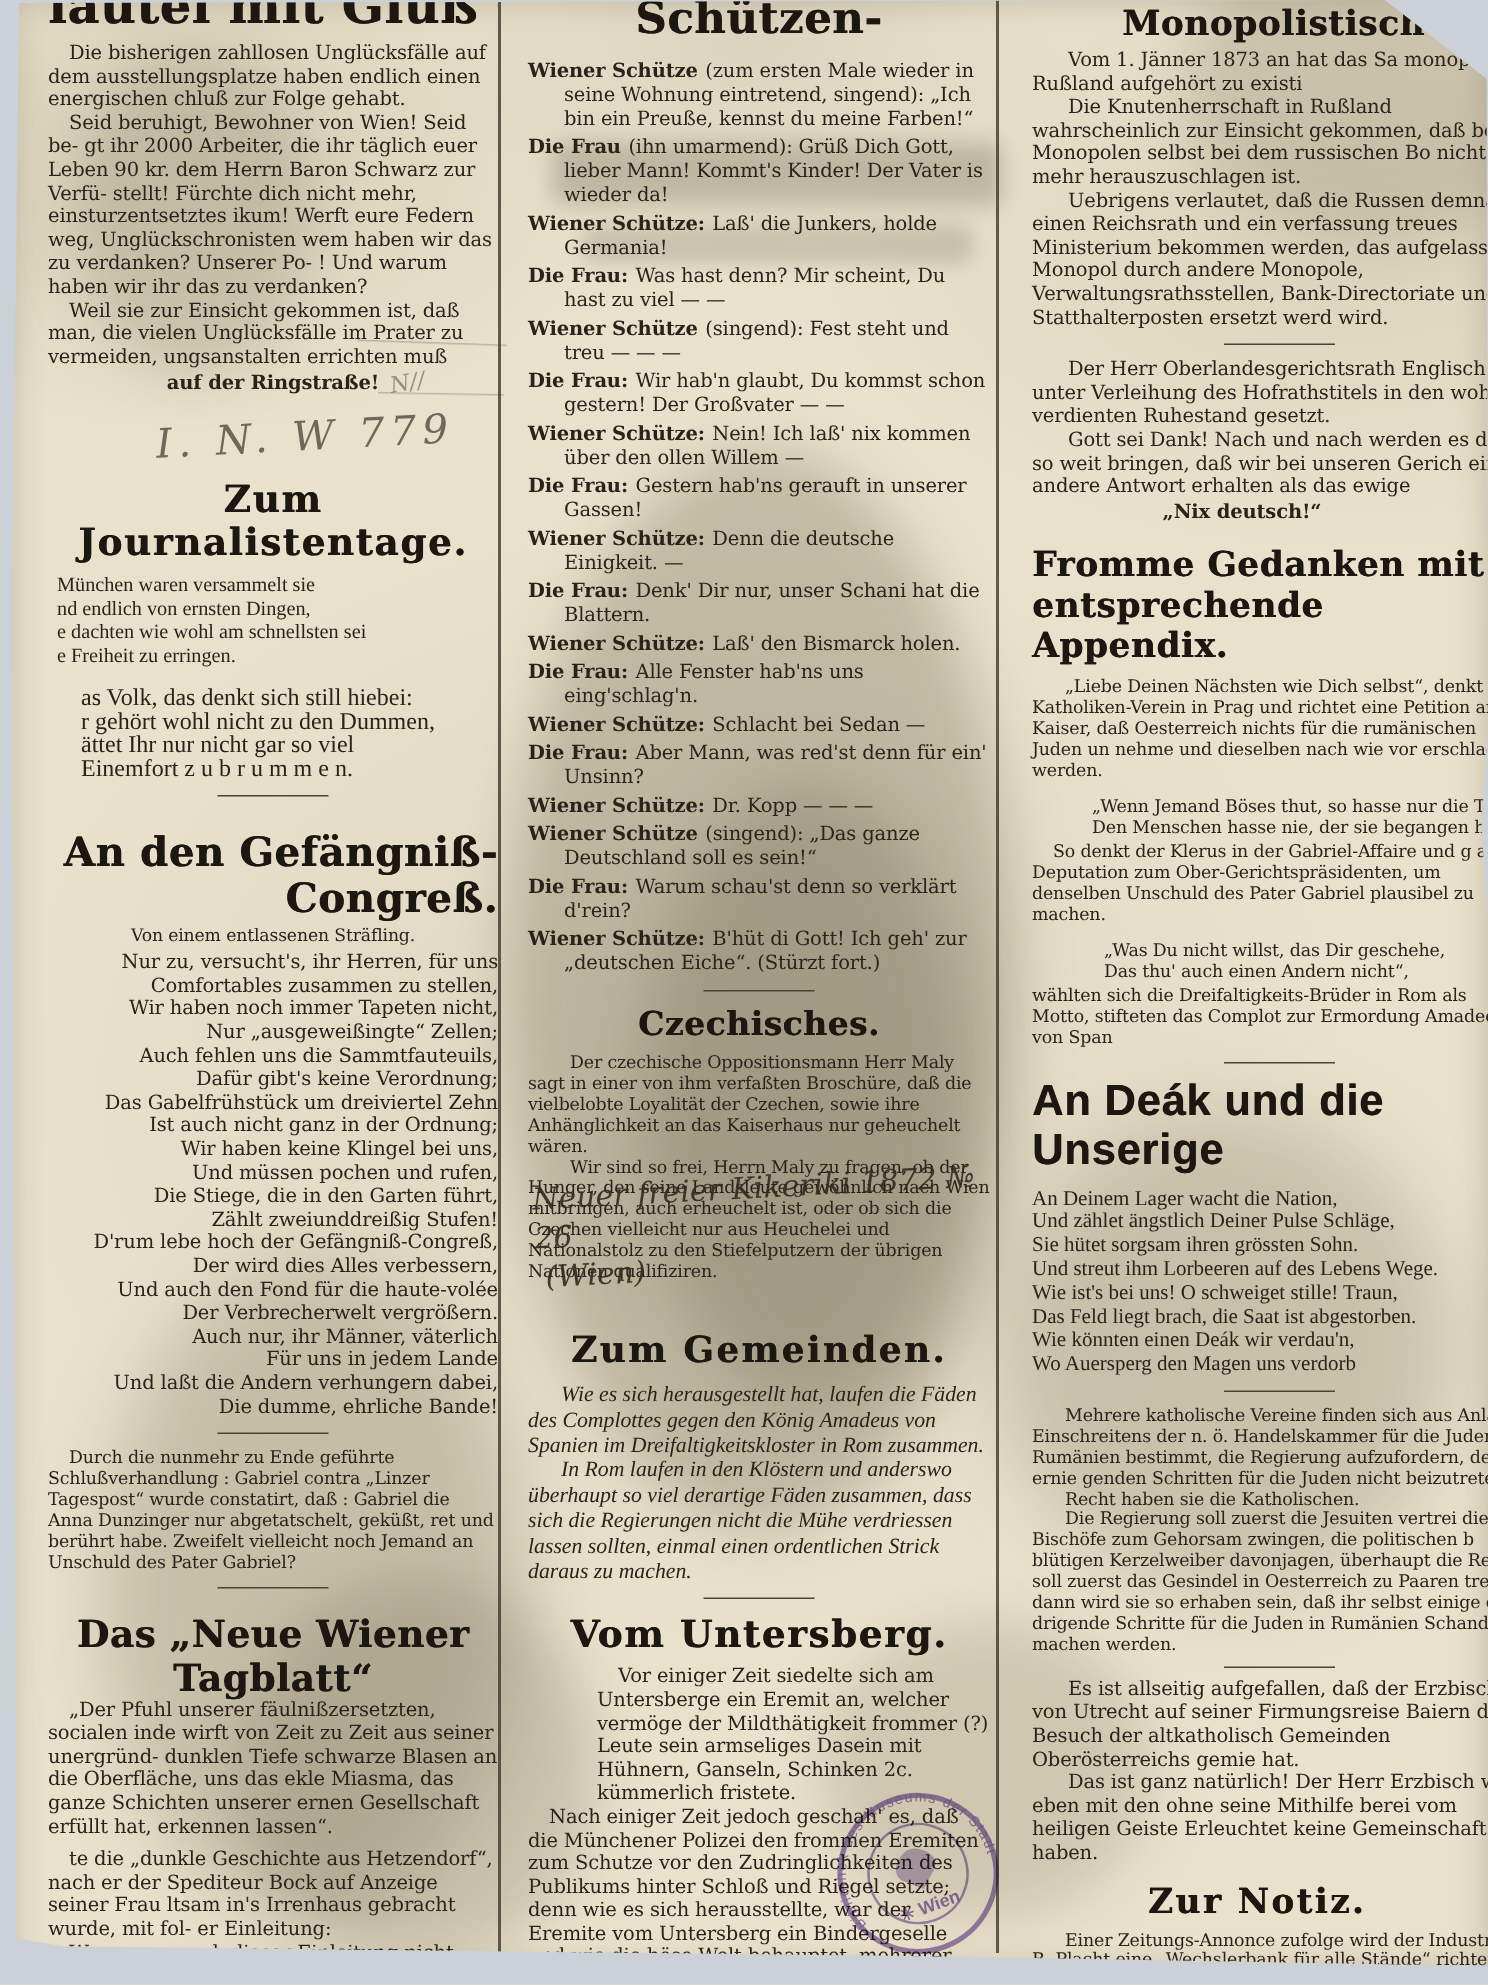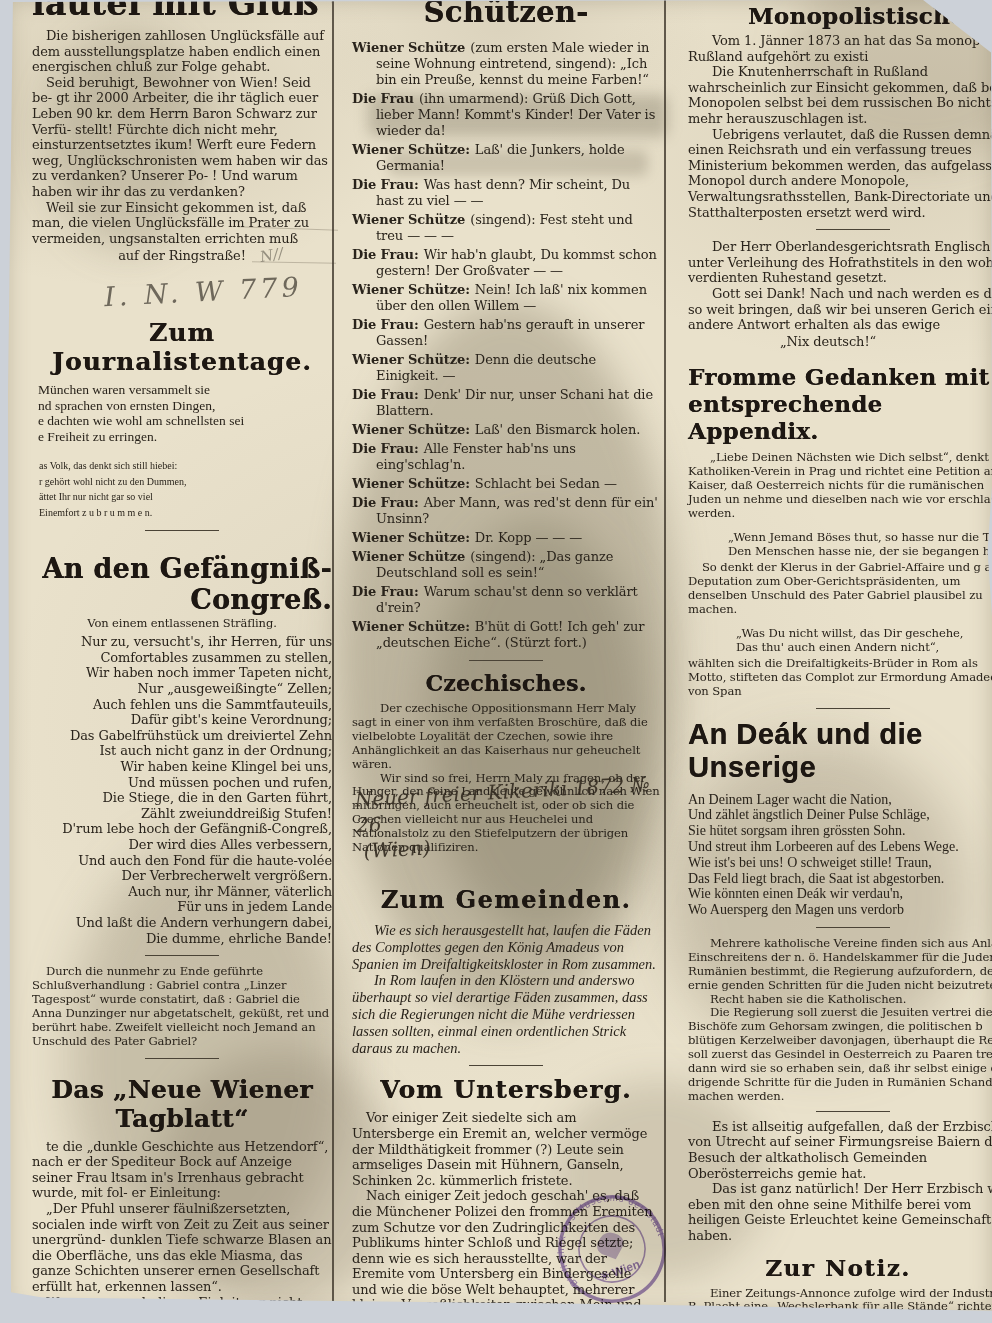--- a/index.html
+++ b/index.html
@@ -16,21 +16,21 @@
   .blob{position:absolute;border-radius:50%;filter:blur(18px);z-index:1;}
   .vrule{position:absolute;top:0;bottom:10px;width:1.6px;background:#3e372c;opacity:.8;z-index:2;}
   .col{position:absolute;top:0;color:#29231b;z-index:2;}
   .col1{left:24px;width:300px;}
   .col2{left:344px;width:308px;}
   .col3{left:680px;width:330px;}
   .frk{font-family:"DejaVu Serif",serif;font-size:13px;line-height:15.6px;letter-spacing:-.1px;}
   .ant{font-family:"Liberation Serif",serif;}
   .p{margin:0;text-indent:14px;}
   .sm{font-size:11.6px;line-height:13.9px;}
-  .b{font-weight:normal;}
+  .b{font-weight:bold;}
   .ctr{text-align:center;text-indent:0;}
   .hl{font-family:"DejaVu Serif",serif;font-weight:bold;text-align:center;color:#1d1712;
       letter-spacing:.3px;text-shadow:.3px 0 0 currentColor;margin:0;}
   .hr{width:74px;border:0;border-top:1px solid #4a4336;margin:9px auto;}
   .clip{overflow:hidden;}
   .dlg{margin:0 0 3px;padding-left:24px;text-indent:-24px;font-size:13px;line-height:16px;}
   .spk{font-weight:bold;padding-right:5px;}
   .poem .pl{line-height:15.6px;}
   .poem-alt .pl:nth-child(even){padding-left:18px;}
   .cmp{font-family:"Liberation Serif",serif;font-style:italic;font-size:14.5px;line-height:16.8px;}
@@ -70,25 +70,25 @@
         <p class="p frk">Die bisherigen zahllosen Unglücksfälle auf dem ausstellungsplatze haben endlich einen energischen chluß zur Folge gehabt.</p>
         <p class="p frk">Seid beruhigt, Bewohner von Wien! Seid be- gt ihr 2000 Arbeiter, die ihr täglich euer Leben 90 kr. dem Herrn Baron Schwarz zur Verfü- stellt! Fürchte dich nicht mehr, einsturzentsetztes ikum! Werft eure Federn weg, Unglückschronisten wem haben wir das zu verdanken? Unserer Po- ! Und warum haben wir ihr das zu verdanken?</p>
         <p class="p frk">Weil sie zur Einsicht gekommen ist, daß man, die vielen Unglücksfälle im Prater zu vermeiden, ungsanstalten errichten muß</p>
         <p class="frk ctr b" style="margin:2px 0 0;">auf der Ringstraße!</p>
       </section>
       <section style="margin-top:54px;">
         <h2 class="hl ant" style="font-size:25px;letter-spacing:1px;">Zum Journalistentage.</h2>
         <div class="poem ant" style="font-size:13.5px;margin:6px 0 0 6px;">
 
         <div class="pl">München waren versammelt sie</div>
-            <div class="pl">nd sprachen von ernsten Dingen,</div>
+            <div class="pl">nd endlich von ernsten Dingen,</div>
             <div class="pl">e dachten wie wohl am schnellsten sei</div>
             <div class="pl">e Freiheit zu erringen.</div>
           </div>
-        <div class="poem ant" style="font-size:10px;margin:14px 0 0 7px;">
+        <div class="poem ant" style="font-size:16px;margin:14px 0 0 22px;">
 
         <div class="pl">as Volk, das denkt sich still hiebei:</div>
             <div class="pl">r gehört wohl nicht zu den Dummen,</div>
             <div class="pl">ättet Ihr nur nicht gar so viel</div>
             <div class="pl">Einemfort  z u  b r u m m e n.</div>
           </div>
         <hr class="hr">
       </section>
       <section style="margin-top:22px;">
         <h2 class="hl" style="font-size:27px;text-align:right;">An den Gefängniß-Congreß.</h2>
@@ -117,22 +117,22 @@
             <div class="pl">Die dumme, ehrliche Bande!</div>
           </div>
         <hr class="hr">
       </section>
       <section style="margin-top:8px;">
         <p class="p frk sm">Durch die nunmehr zu Ende geführte Schlußverhandlung : Gabriel contra „Linzer Tagespost“ wurde constatirt, daß : Gabriel die Anna Dunzinger nur abgetatschelt, geküßt, ret und berührt habe. Zweifelt vielleicht noch Jemand an Unschuld des Pater Gabriel?</p>
         <hr class="hr">
       </section>
       <section style="margin-top:16px;">
         <h2 class="hl" style="font-size:25px;">Das „Neue Wiener Tagblatt“</h2>
+        <p class="p frk">„Der Pfuhl unserer fäulnißzersetzten, socialen inde wirft von Zeit zu Zeit aus seiner unergründ- dunklen Tiefe schwarze Blasen an die Oberfläche, uns das ekle Miasma, das ganze Schichten unserer ernen Gesellschaft erfüllt hat, erkennen lassen“.</p>
         <p class="p frk" style="margin-top:6px;">te die „dunkle Geschichte aus Hetzendorf“, nach er der Spediteur Bock auf Anzeige seiner Frau ltsam in's Irrenhaus gebracht wurde, mit fol- er Einleitung:</p>
-        <p class="p frk">„Der Pfuhl unserer fäulnißzersetzten, socialen inde wirft von Zeit zu Zeit aus seiner unergründ- dunklen Tiefe schwarze Blasen an die Oberfläche, uns das ekle Miasma, das ganze Schichten unserer ernen Gesellschaft erfüllt hat, erkennen lassen“.</p>
         <p class="p frk">Wenn man nach dieser Einleitung nicht eine Tabak oder ein Flacon von Treu und Nuglisch ich hat, kann man factisch nicht mehr weiter lesen.</p>
 
       </section>
 
     </div>
 
     <div class="col col2">
       <div class="clip" style="height:32px;">
         <h1 class="hl" style="font-size:29px;margin-top:-5px;">Schützen-Heimkehr.</h1>
       </div>
@@ -164,21 +164,21 @@
         <p class="p frk sm" style="text-indent:28px;">Wir sind so frei, Herrn Maly zu fragen, ob der Hunger, den seine Landsleute gewöhnlich nach Wien mitbringen, auch erheuchelt ist, oder ob sich die Czechen vielleicht nur aus Heuchelei und Nationalstolz zu den Stiefelputzern der übrigen Nationen qualifiziren.</p>
       </section>
       <section style="margin-top:30px;">
         <h2 class="hl ant" style="font-size:24px;letter-spacing:1.5px;">Zum Gemeinden.</h2>
         <p class="p cmp" style="margin-top:8px;text-indent:22px;">Wie es sich herausgestellt hat, laufen die Fäden des Complottes gegen den König Amadeus von Spanien im Dreifaltigkeitskloster in Rom zusammen.</p>
         <p class="p cmp" style="text-indent:22px;">In Rom laufen in den Klöstern und anderswo überhaupt so viel derartige Fäden zusammen, dass sich die Regierungen nicht die Mühe verdriessen lassen sollten, einmal einen ordentlichen Strick daraus zu machen.</p>
         <hr class="hr">
       </section>
       <section>
         <h2 class="hl ant" style="font-size:25px;letter-spacing:1px;">Vom Untersberg.</h2>
-        <p class="p frk" style="margin-top:6px;">Vor einiger Zeit siedelte sich am Untersberge ein Eremit an, welcher vermöge der Mildthätigkeit frommer (?) Leute sein armseliges Dasein mit Hühnern, Ganseln, Schinken 2c. kümmerlich fristete.</p>
+        <p class="p frk" style="margin-top:6px;margin-left:46px;">Vor einiger Zeit siedelte sich am Untersberge ein Eremit an, welcher vermöge der Mildthätigkeit frommer (?) Leute sein armseliges Dasein mit Hühnern, Ganseln, Schinken 2c. kümmerlich fristete.</p>
         <p class="p frk">Nach einiger Zeit jedoch geschah' es, daß die Münchener Polizei den frommen Eremiten zum Schutze vor den Zudringlichkeiten des Publikums hinter Schloß und Riegel setzte; denn wie es sich herausstellte, war der Eremite vom Untersberg ein Bindergeselle und wie die böse Welt behauptet, mehrerer kleiner Vergeßlichkeiten zwischen Mein und Dein verdächtig.</p>
 
       </section>
 
     </div>
 
     <div class="col col3">
       <section style="margin-top:2px;">
         <h2 class="hl" style="font-size:23px;text-align:left;padding-left:60px;">Monopolistisches.</h2>
         <p class="p frk" style="margin-top:4px;text-indent:24px;">Vom 1. Jänner 1873 an hat das Sa monopol in Rußland aufgehört zu existi</p>

